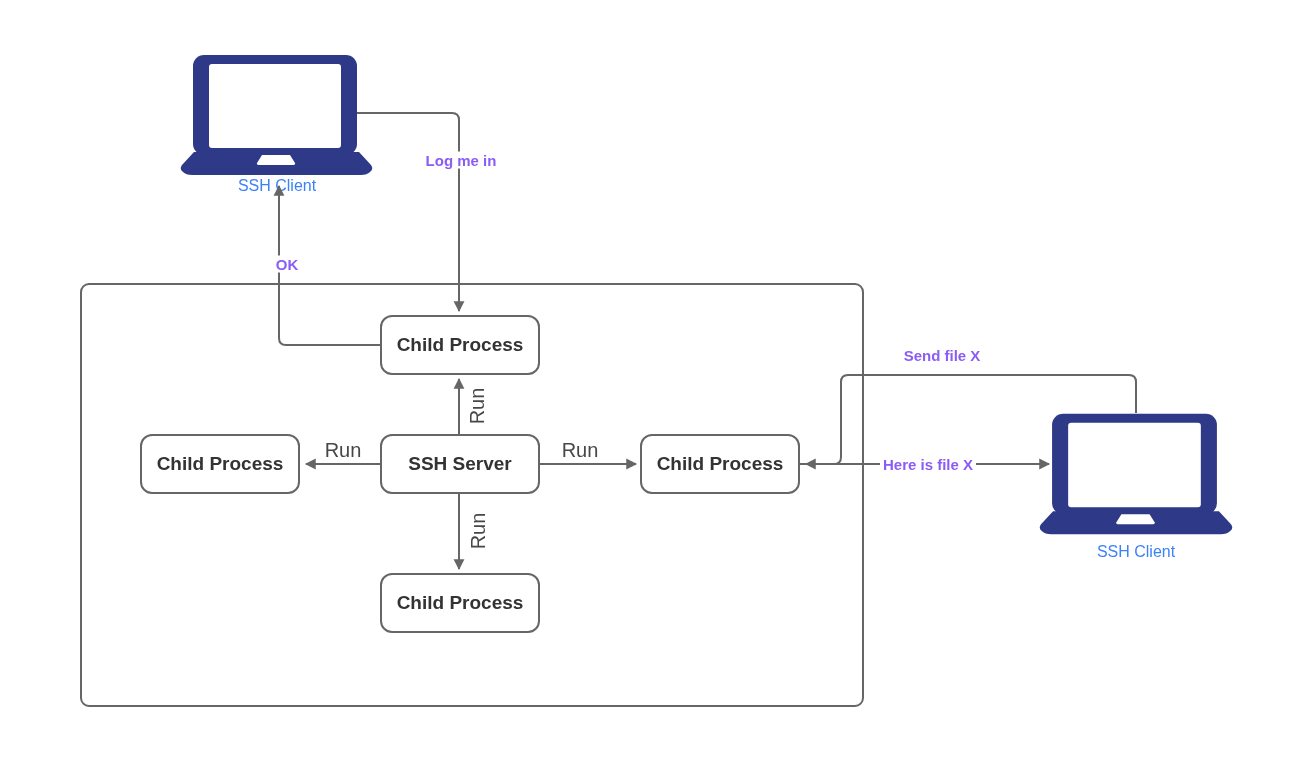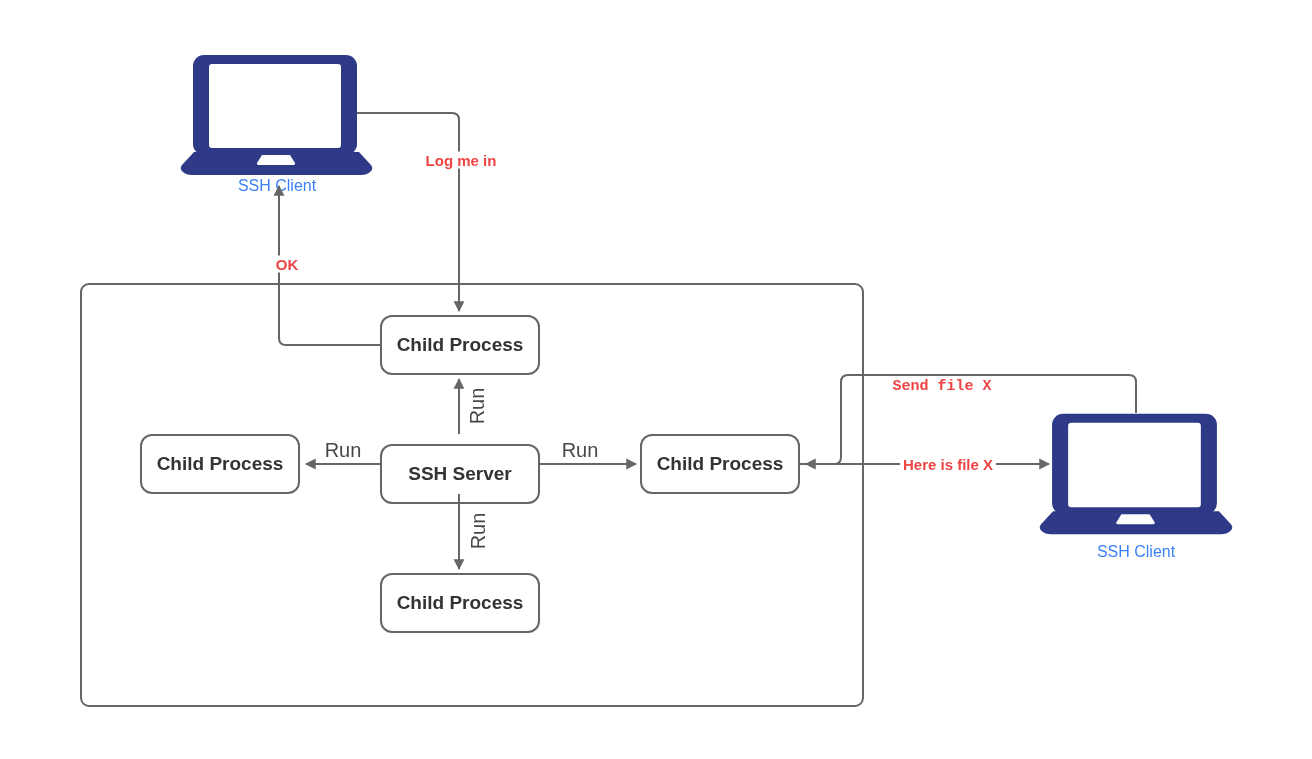--- a/index.html
+++ b/index.html
@@ -14,21 +14,21 @@
   .node{
     position:absolute;width:156px;height:56px;background:#ffffff;
     border:2px solid #666666;border-radius:12px;
     display:flex;align-items:center;justify-content:center;
     font-weight:bold;font-size:19px;color:#333333;white-space:nowrap;
   }
   svg.wires{position:absolute;left:0;top:0;z-index:3;}
   .edge-label{
     position:absolute;z-index:4;transform:translate(-50%,-50%);
     background:#ffffff;padding:0 3px;font-weight:bold;font-size:15px;
-    color:#ef4444;white-space:nowrap;text-align:center;
+    color:#8b5cf6;white-space:nowrap;text-align:center;
   }
   .run-label{
     position:absolute;z-index:4;transform:translate(-50%,-50%);
     font-size:20px;color:#474747;white-space:nowrap;background:#ffffff;padding:0 2px;
   }
   .run-label.vertical{transform:translate(-50%,-50%) rotate(-90deg);}
   .laptop{position:absolute;z-index:2;}
   .laptop-label{
     position:absolute;z-index:1;font-size:16px;color:#3b82f6;
     text-align:center;white-space:nowrap;transform:translate(-50%,0);
@@ -40,21 +40,21 @@
 
 <div class="boundary"></div>
 
 <div class="nodes-layer">
   <div class="node" style="left:380px;top:315px;">
     <span>Child Process</span>
   </div>
   <div class="node" style="left:140px;top:434px;">
     <span>Child Process</span>
   </div>
-  <div class="node" style="left:380px;top:444px;justify-content:center;">
+  <div class="node" style="left:380px;top:434px;justify-content:center;">
     <span>SSH Server</span>
   </div>
   <div class="node" style="left:640px;top:434px;">
     <span>Child Process</span>
   </div>
   <div class="node" style="left:380px;top:573px;">
     <span>Child Process</span>
   </div>
 </div>
 
@@ -91,19 +91,19 @@
     <path d="M380,464 L306,464" marker-end="url(#arrow)"></path>
     <path d="M540,464 L636,464" marker-end="url(#arrow)"></path>
     <path d="M459,494 L459,569" marker-end="url(#arrow)"></path>
     <path d="M800,464 L1049,464" marker-end="url(#arrow)"></path>
     <path d="M1136,413 L1136,382 Q1136,375 1129,375 L848,375 Q841,375 841,382 L841,457 Q841,464 834,464 L806,464" marker-end="url(#arrow)"></path>
   </g>
 </svg>
 
 <div class="edge-label" style="left:461px;top:160px;">Log me in</div>
 <div class="edge-label" style="left:287px;top:264px;">OK</div>
-<div class="edge-label" style="left:942px;top:386px;font-family:Liberation Mono, monospace;">Send file X</div>
-<div class="edge-label" style="left:928px;top:464px;margin-left:20px;">Here is file X</div>
+<div class="edge-label" style="left:942px;top:355px;">Send file X</div>
+<div class="edge-label" style="left:928px;top:464px;">Here is file X</div>
 
 <div class="run-label vertical" style="left:477px;top:406px;">Run</div>
 <div class="run-label" style="left:343px;top:450px;">Run</div>
 <div class="run-label" style="left:580px;top:450px;">Run</div>
 <div class="run-label vertical" style="left:478px;top:531px;">Run</div>
 
 </body></html>

